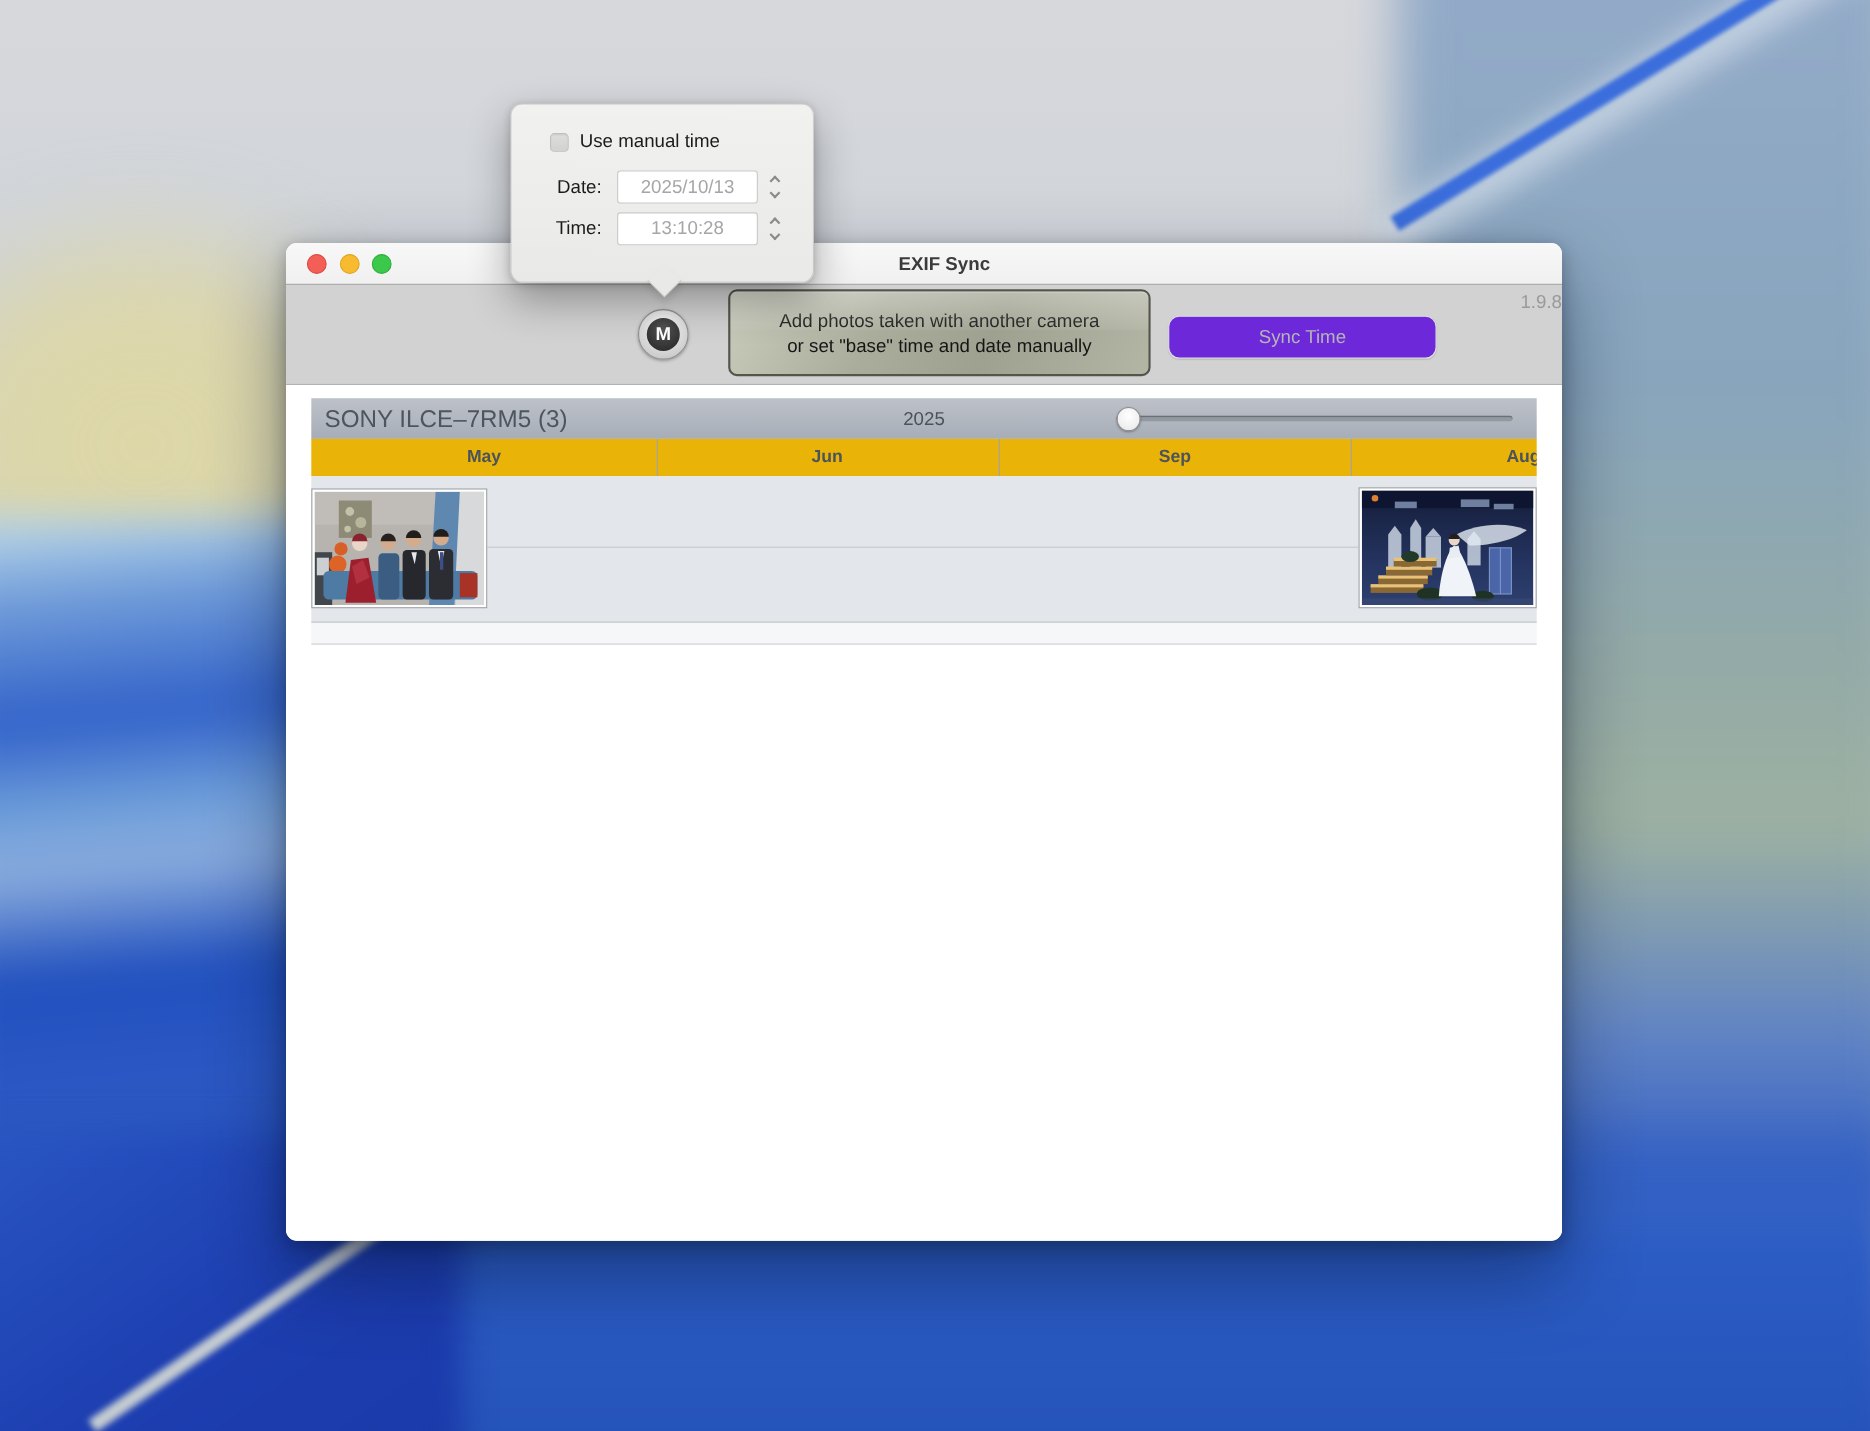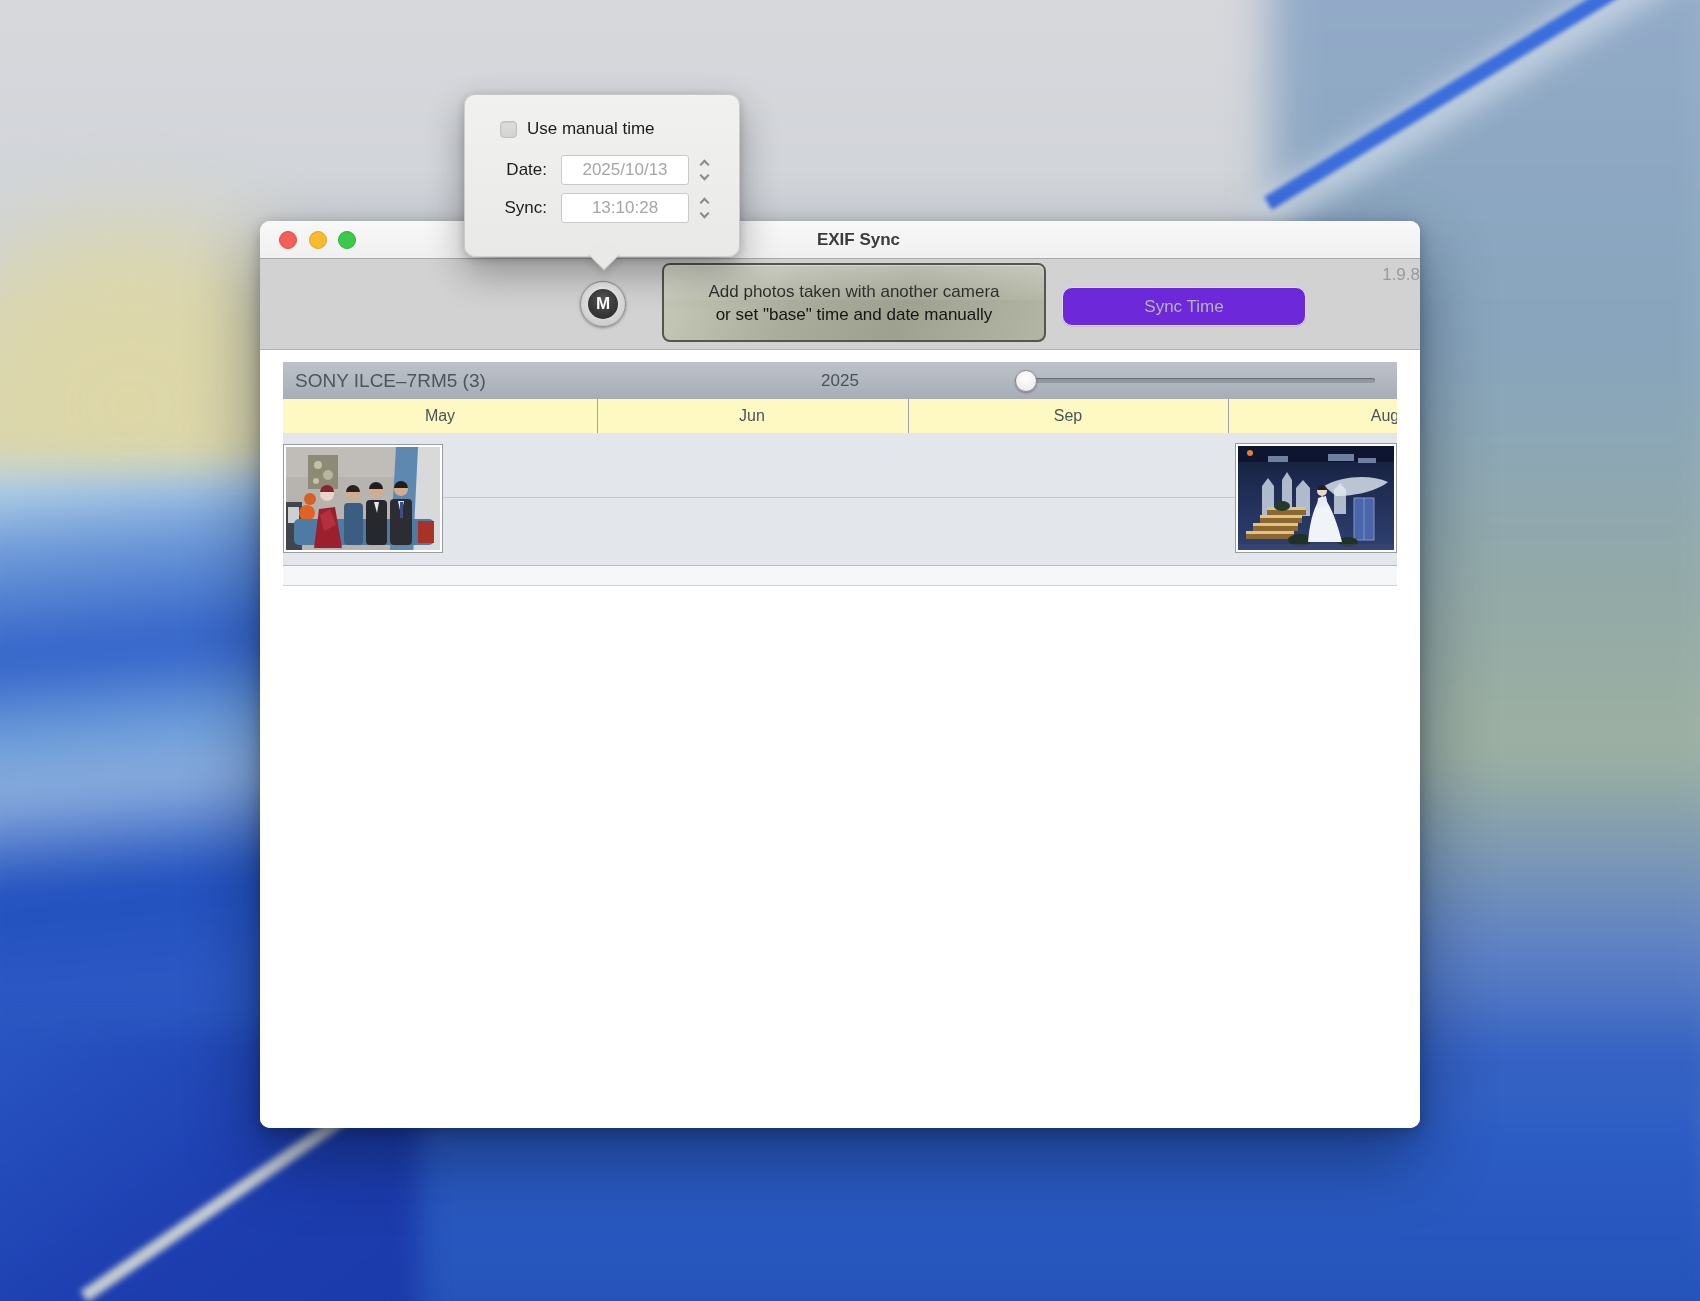--- a/index.html
+++ b/index.html
@@ -32,26 +32,26 @@
   .cam-tip { position:absolute; left:402px; top:4px; width:384px; height:79px; border:2px solid #55554b; border-radius:8px; background:linear-gradient(115deg,#c9cbbb 0%,#aaad9c 35%,#9ea18f 62%,#b4b6a5 100%); box-shadow:inset 0 1px 0 rgba(255,255,255,.35); text-align:center; padding-top:15px; font-size:17px; line-height:23px; color:#151515; }
   .cam-tip::after { content:""; position:absolute; left:0; top:0; width:100%; height:46%; background:linear-gradient(rgba(255,255,255,.30), rgba(255,255,255,.05)); border-radius:5px 5px 0 0; pointer-events:none; }
   .syncbtn { position:absolute; left:802px; top:28px; width:244px; height:39px; border-radius:10px; background:#6d28d9; border:1px solid #e0e0e0; box-shadow:0 1px 1px rgba(0,0,0,.10); color:#b5b5b5; font-size:17px; text-align:center; line-height:37px; }
   .version { position:absolute; right:0; top:6px; color:#9a9a9a; font-size:17px; }
 
   .content { position:absolute; left:0; top:130px; width:100%; height:777px; background:#fff; border-radius:0 0 10px 10px; }
 
   
   .timeline { position:absolute; left:23px; top:11px; width:1114px; }
   .tl-header { position:relative; height:37px; background:linear-gradient(#bdc2ca,#a7adb6); }
-  .cam-label { position:absolute; left:12px; top:0; line-height:37px; font-size:19px; color:#4d565f; }
+  .cam-label { position:absolute; left:12px; top:0; line-height:37px; font-size:22px; color:#4d565f; }
   .year-label { position:absolute; left:0; right:0; text-align:center; line-height:37px; font-size:17px; color:#4a525a; }
   .slider { position:absolute; left:732px; top:0; width:360px; height:37px; }
   .slider-track { position:absolute; left:0; top:16px; width:360px; height:5px; border-radius:3px; background:#9299a0; box-shadow:inset 0 1px 1px rgba(0,0,0,.3); }
   .slider-knob { position:absolute; left:0px; top:8px; width:22px; height:22px; border-radius:50%; background:radial-gradient(circle at 50% 35%, #ffffff, #eee 70%, #ddd 100%); border:1px solid #8e8e8e; box-shadow:0 1px 2px rgba(0,0,0,.3); }
-  .tl-months { position:relative; height:34px; background:#fef9c3; overflow:hidden; }
+  .tl-months { position:relative; height:34px; background:#eab308; overflow:hidden;font-weight:bold; }
   .m-div { position:absolute; top:0; width:1px; height:34px; background:#9ea3aa; }
   .m-label { position:absolute; top:0; width:80px; margin-left:-40px; text-align:center; line-height:34px; font-size:16px; color:#4b535b; }
   .tl-strip { position:relative; height:132px; background:#e3e6eb; }
   .row-div { position:absolute; left:0; top:64px; width:100%; height:1px; background:#c5c9ce; }
   .thumb { position:absolute; background:#fff; border:1px solid #989da3; padding:2px; cursor:pointer; }
   .thumb svg { display:block; width:100%; height:100%; }
   .thumb-family { left:0px; top:11px; width:160px; height:109px; }
   .thumb-wedding { left:952px; top:10px; width:162px; height:110px; }
   .tl-footer { position:relative; height:21px; background:#f6f7f8; border-top:1px solid #b5b8bd; border-bottom:1px solid #cfd0d2; }
 
@@ -219,19 +219,19 @@
   <div class="checkbox"></div>
   <div class="cb-label">Use manual time</div>
 
   <div class="row-label date-label">Date:</div>
   <div class="field date-field">2025/10/13</div>
   <div class="stepper date-stepper">
     <div class="chev up"></div>
     <div class="chev down"></div>
   </div>
 
-  <div class="row-label time-label">Sync:</div>
+  <div class="row-label time-label">Time:</div>
   <div class="field time-field">13:10:28</div>
   <div class="stepper time-stepper">
     <div class="chev up"></div>
     <div class="chev down"></div>
   </div>
 </div>
 
 </body></html>

